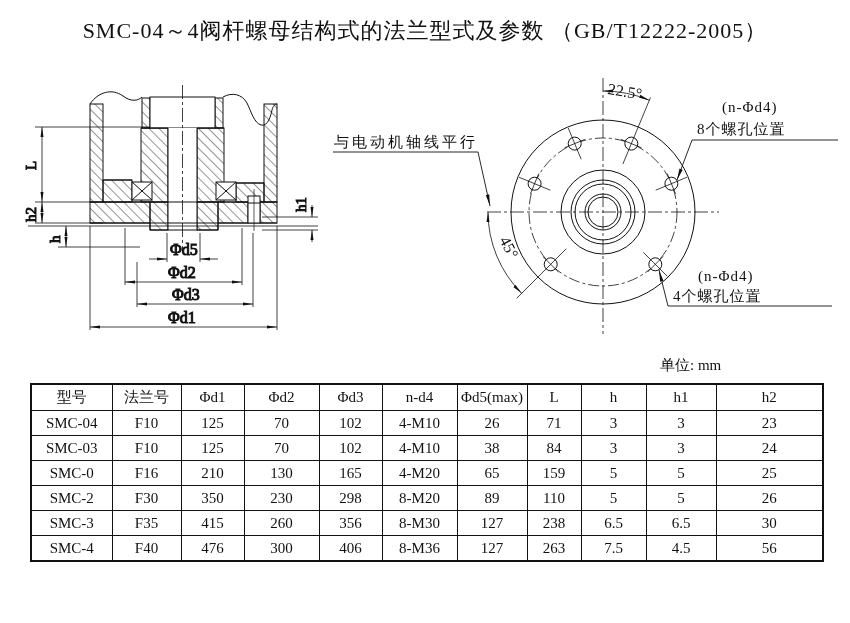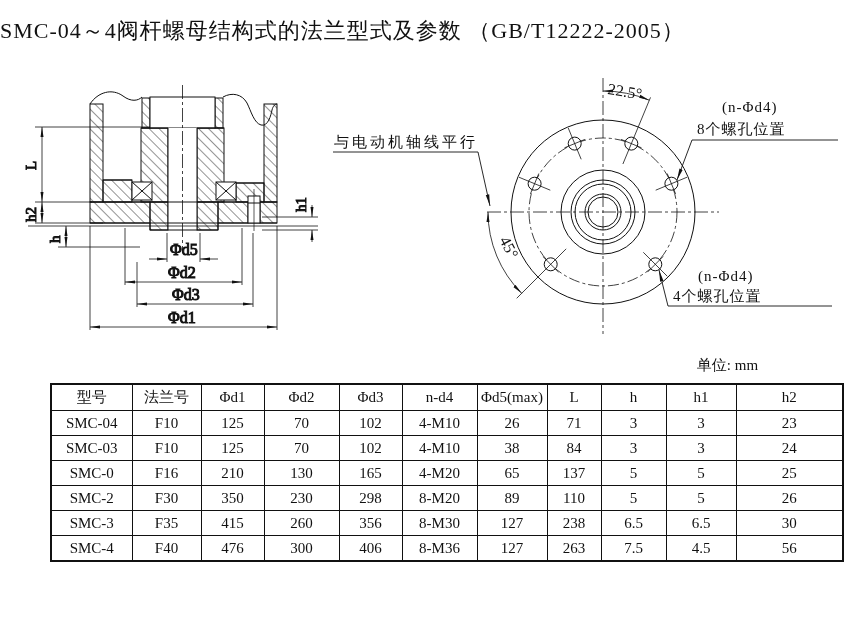--- a/index.html
+++ b/index.html
@@ -1,29 +1,29 @@
 <!DOCTYPE html>
 <html><head>
 <meta charset="utf-8">
 <style>
   html,body{margin:0;padding:0;background:#888;}
   .page{position:relative;width:850px;height:623px;background:#ffffff;overflow:hidden;
         font-family:"Liberation Serif","DejaVu Serif",serif;color:#111;}
-  .title{position:absolute;top:16px;left:0;width:850px;
+  .title{position:absolute;top:16px;left:0;width:850px;text-align:center;
          font-size:22px;letter-spacing:1px;white-space:nowrap;}
-  .unit-note{position:absolute;top:356px;left:660px;width:135px;text-align:center;font-size:15px;}
+  .unit-note{position:absolute;top:356px;left:660px;width:135px;text-align:left;font-size:15px;}
   svg.drawing{position:absolute;top:0;left:0;}
   svg text{font-family:"Liberation Serif","DejaVu Serif",serif;fill:#111;}
   .dimtxt{font-size:16px;}
   .dimtxt-sm{font-size:15px;}
   .cjk{font-size:15px;letter-spacing:3px;}
   .cjk2{font-size:15px;letter-spacing:1px;}
   .angtxt{font-size:16px;}
   table.spec{position:absolute;top:383px;left:30px;width:792px;border-collapse:collapse;
-             table-layout:fixed;border:2px solid #111;margin-left:20px;}
+             table-layout:fixed;border:2px solid #111;}
   table.spec th,table.spec td{border:1px solid #111;text-align:center;vertical-align:middle;
              font-weight:normal;font-size:15px;padding:0;height:24px;line-height:24px;
              font-family:"Liberation Serif","DejaVu Serif",serif;overflow:hidden;white-space:nowrap;}
   table.spec thead th{height:25px;line-height:25px;}
 </style>
 </head>
 <body>
 
 <div class="page">
 
@@ -286,21 +286,21 @@
           <td>24</td>
         </tr>
         <tr>
           <td>SMC-0</td>
           <td>F16</td>
           <td>210</td>
           <td>130</td>
           <td>165</td>
           <td>4-M20</td>
           <td>65</td>
-          <td>137</td>
+          <td>159</td>
           <td>5</td>
           <td>5</td>
           <td>25</td>
         </tr>
         <tr>
           <td>SMC-2</td>
           <td>F30</td>
           <td>350</td>
           <td>230</td>
           <td>298</td>

